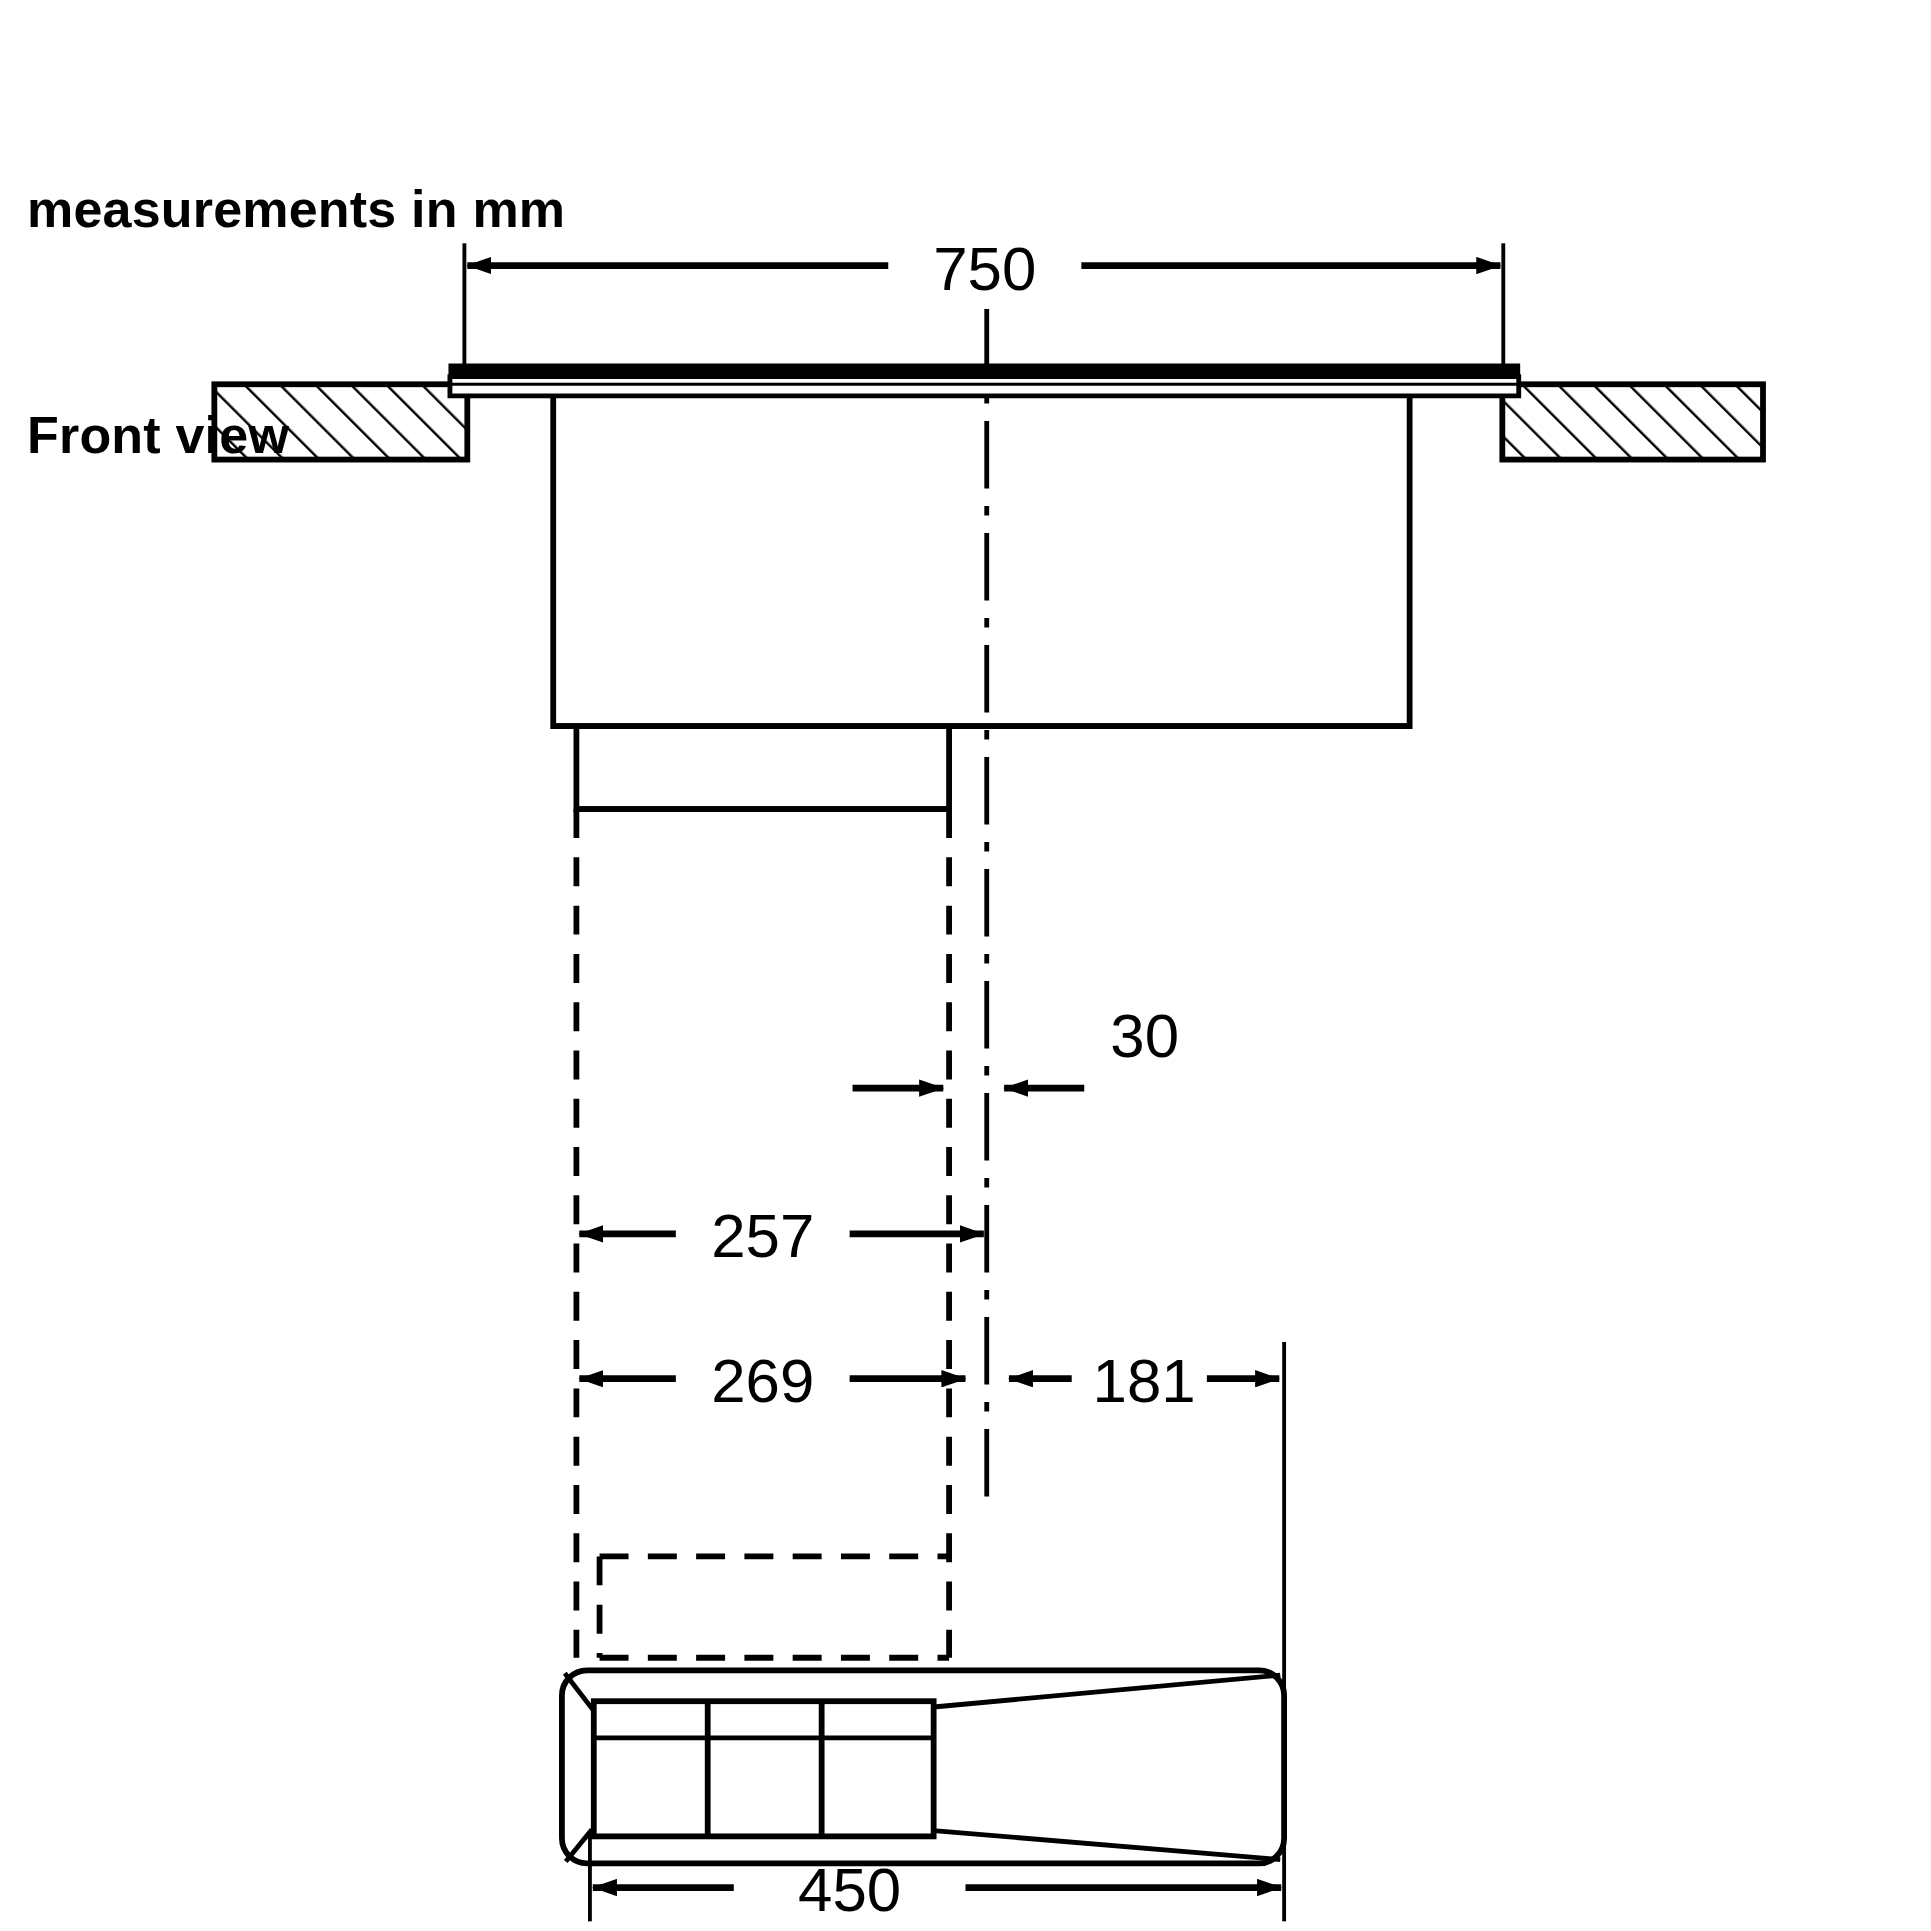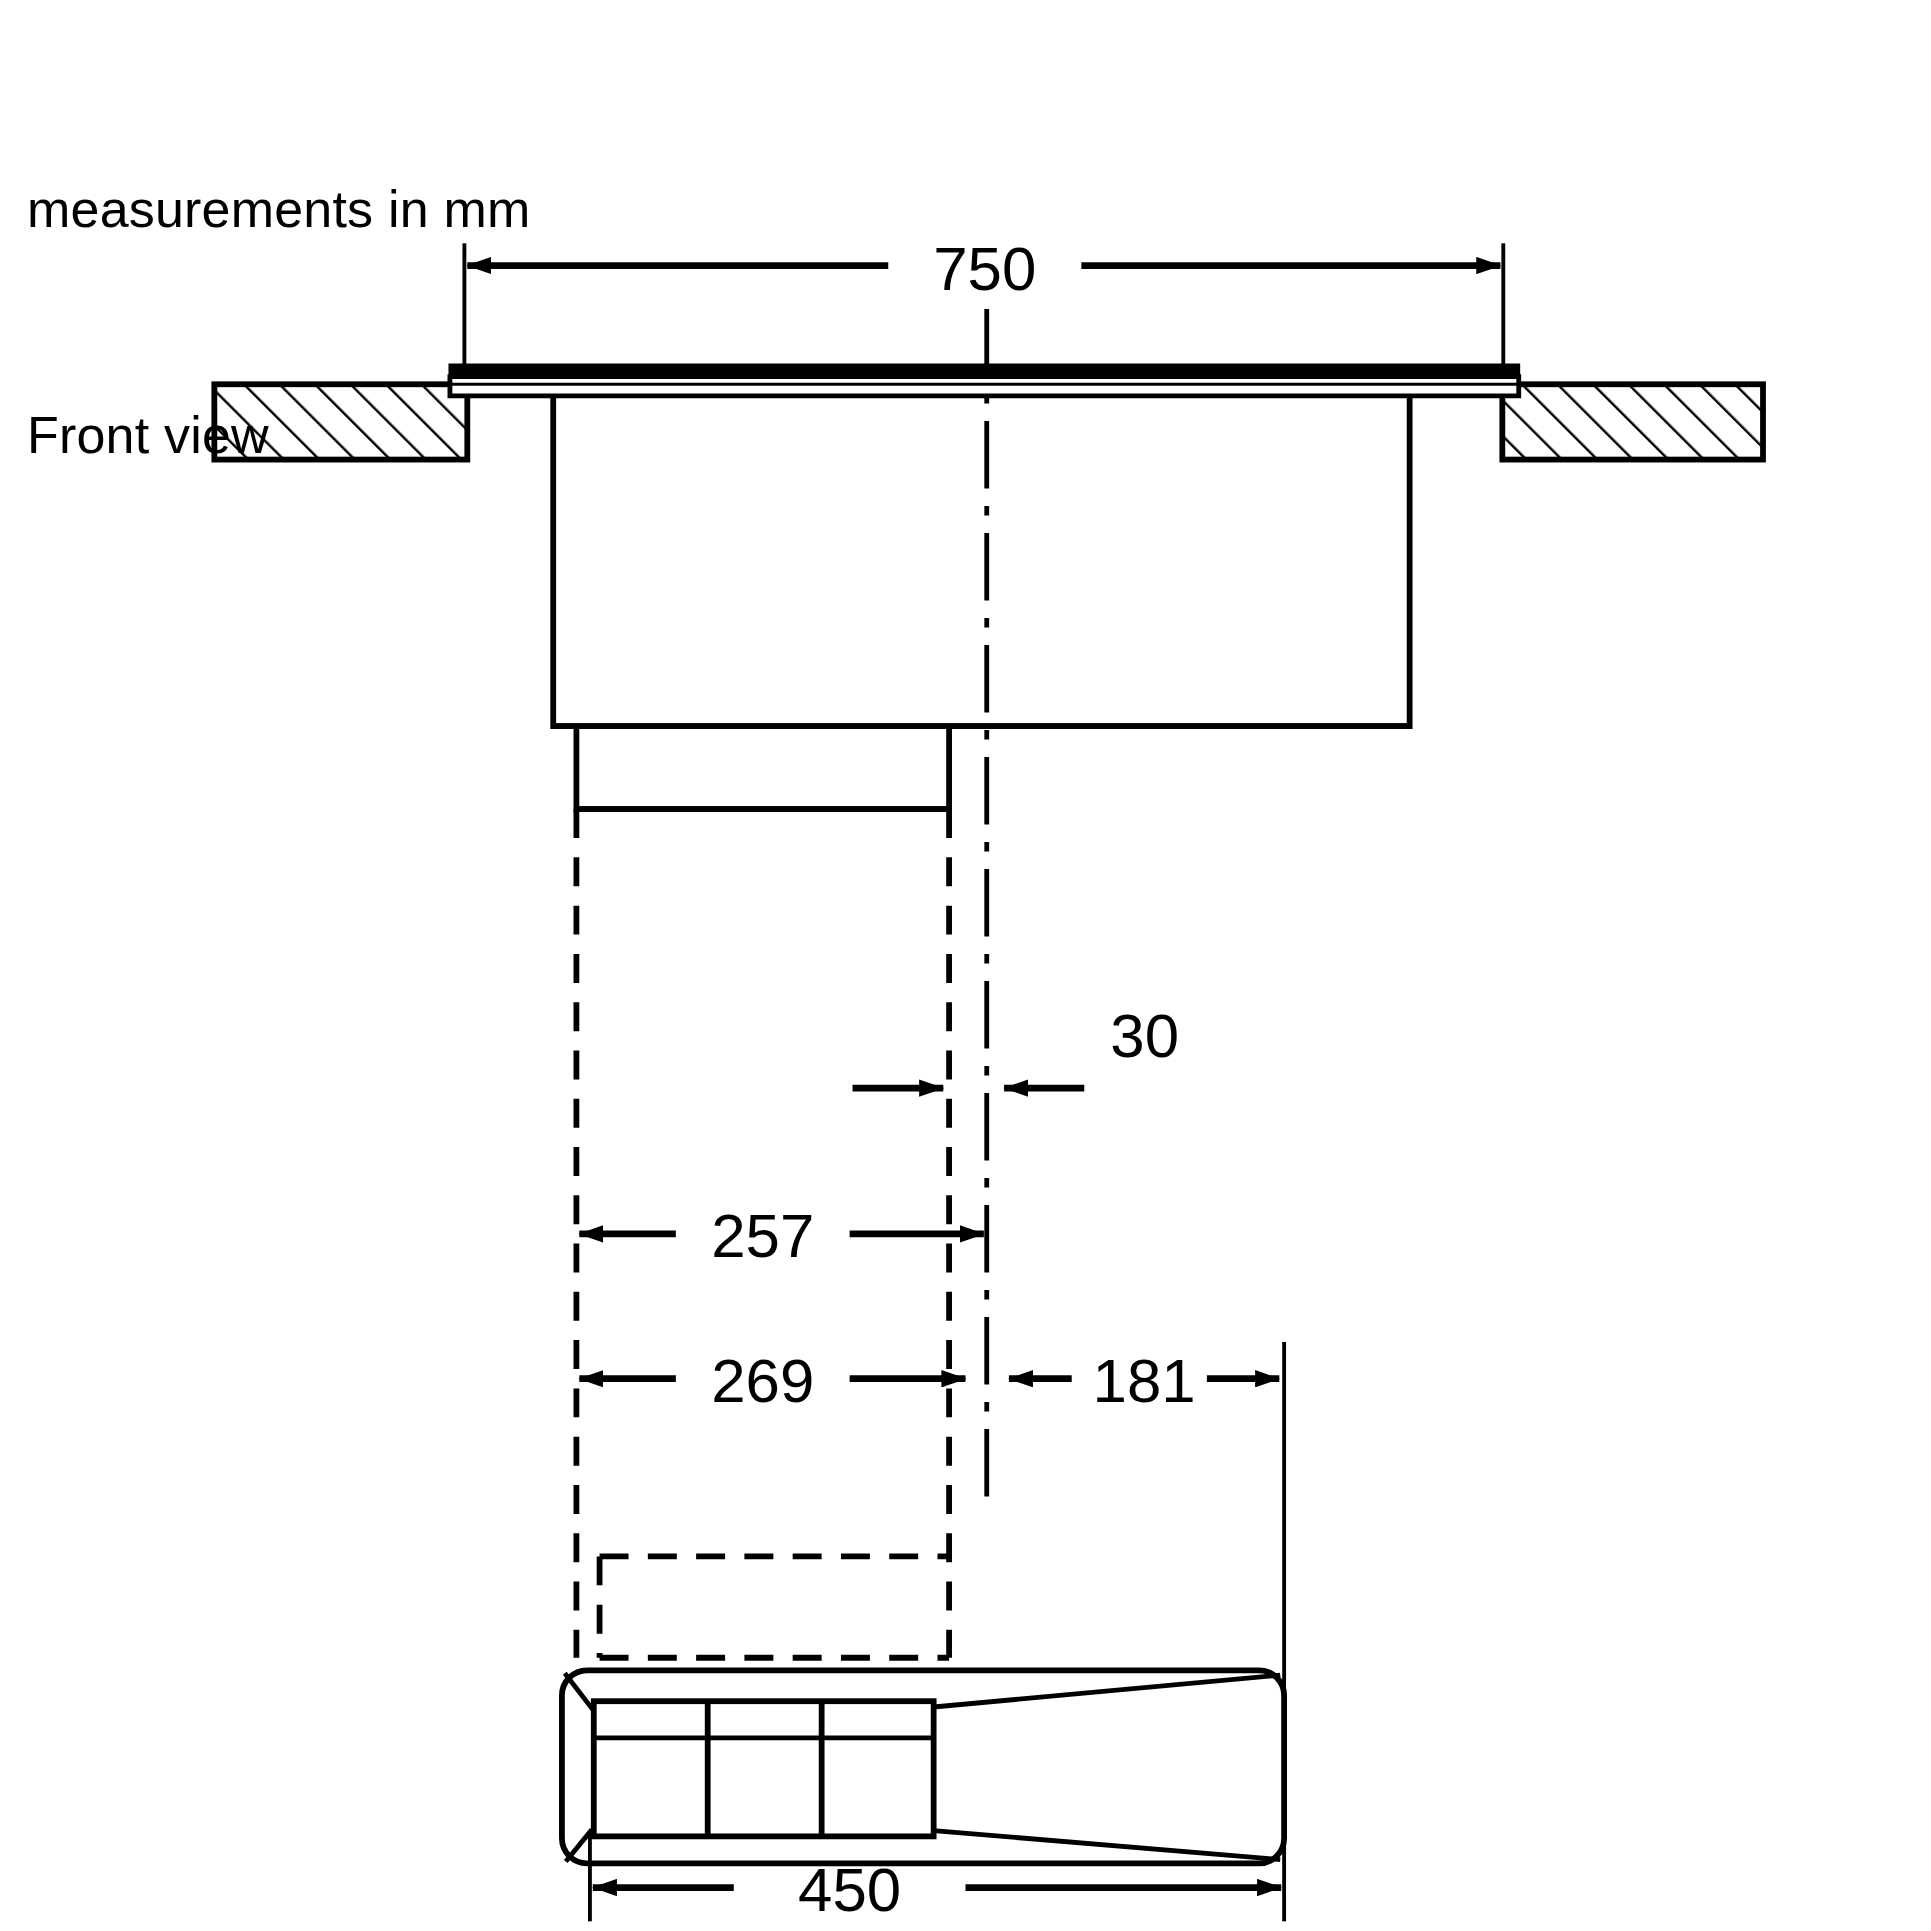--- a/index.html
+++ b/index.html
@@ -27,20 +27,21 @@
     height: 1931px;
   }
   .hdr {
     position: absolute;
     left: 27px;
     top: 21px;
     font-size: 52px;
     line-height: 1.45;
     letter-spacing: 0.2px;
     white-space: pre;
+    font-weight: bold;
   }
   .hdr div {
     white-space: pre;
   }
   text {
     font-family: "Liberation Sans", sans-serif;
   }
 </style>
 </head>
 <body>

